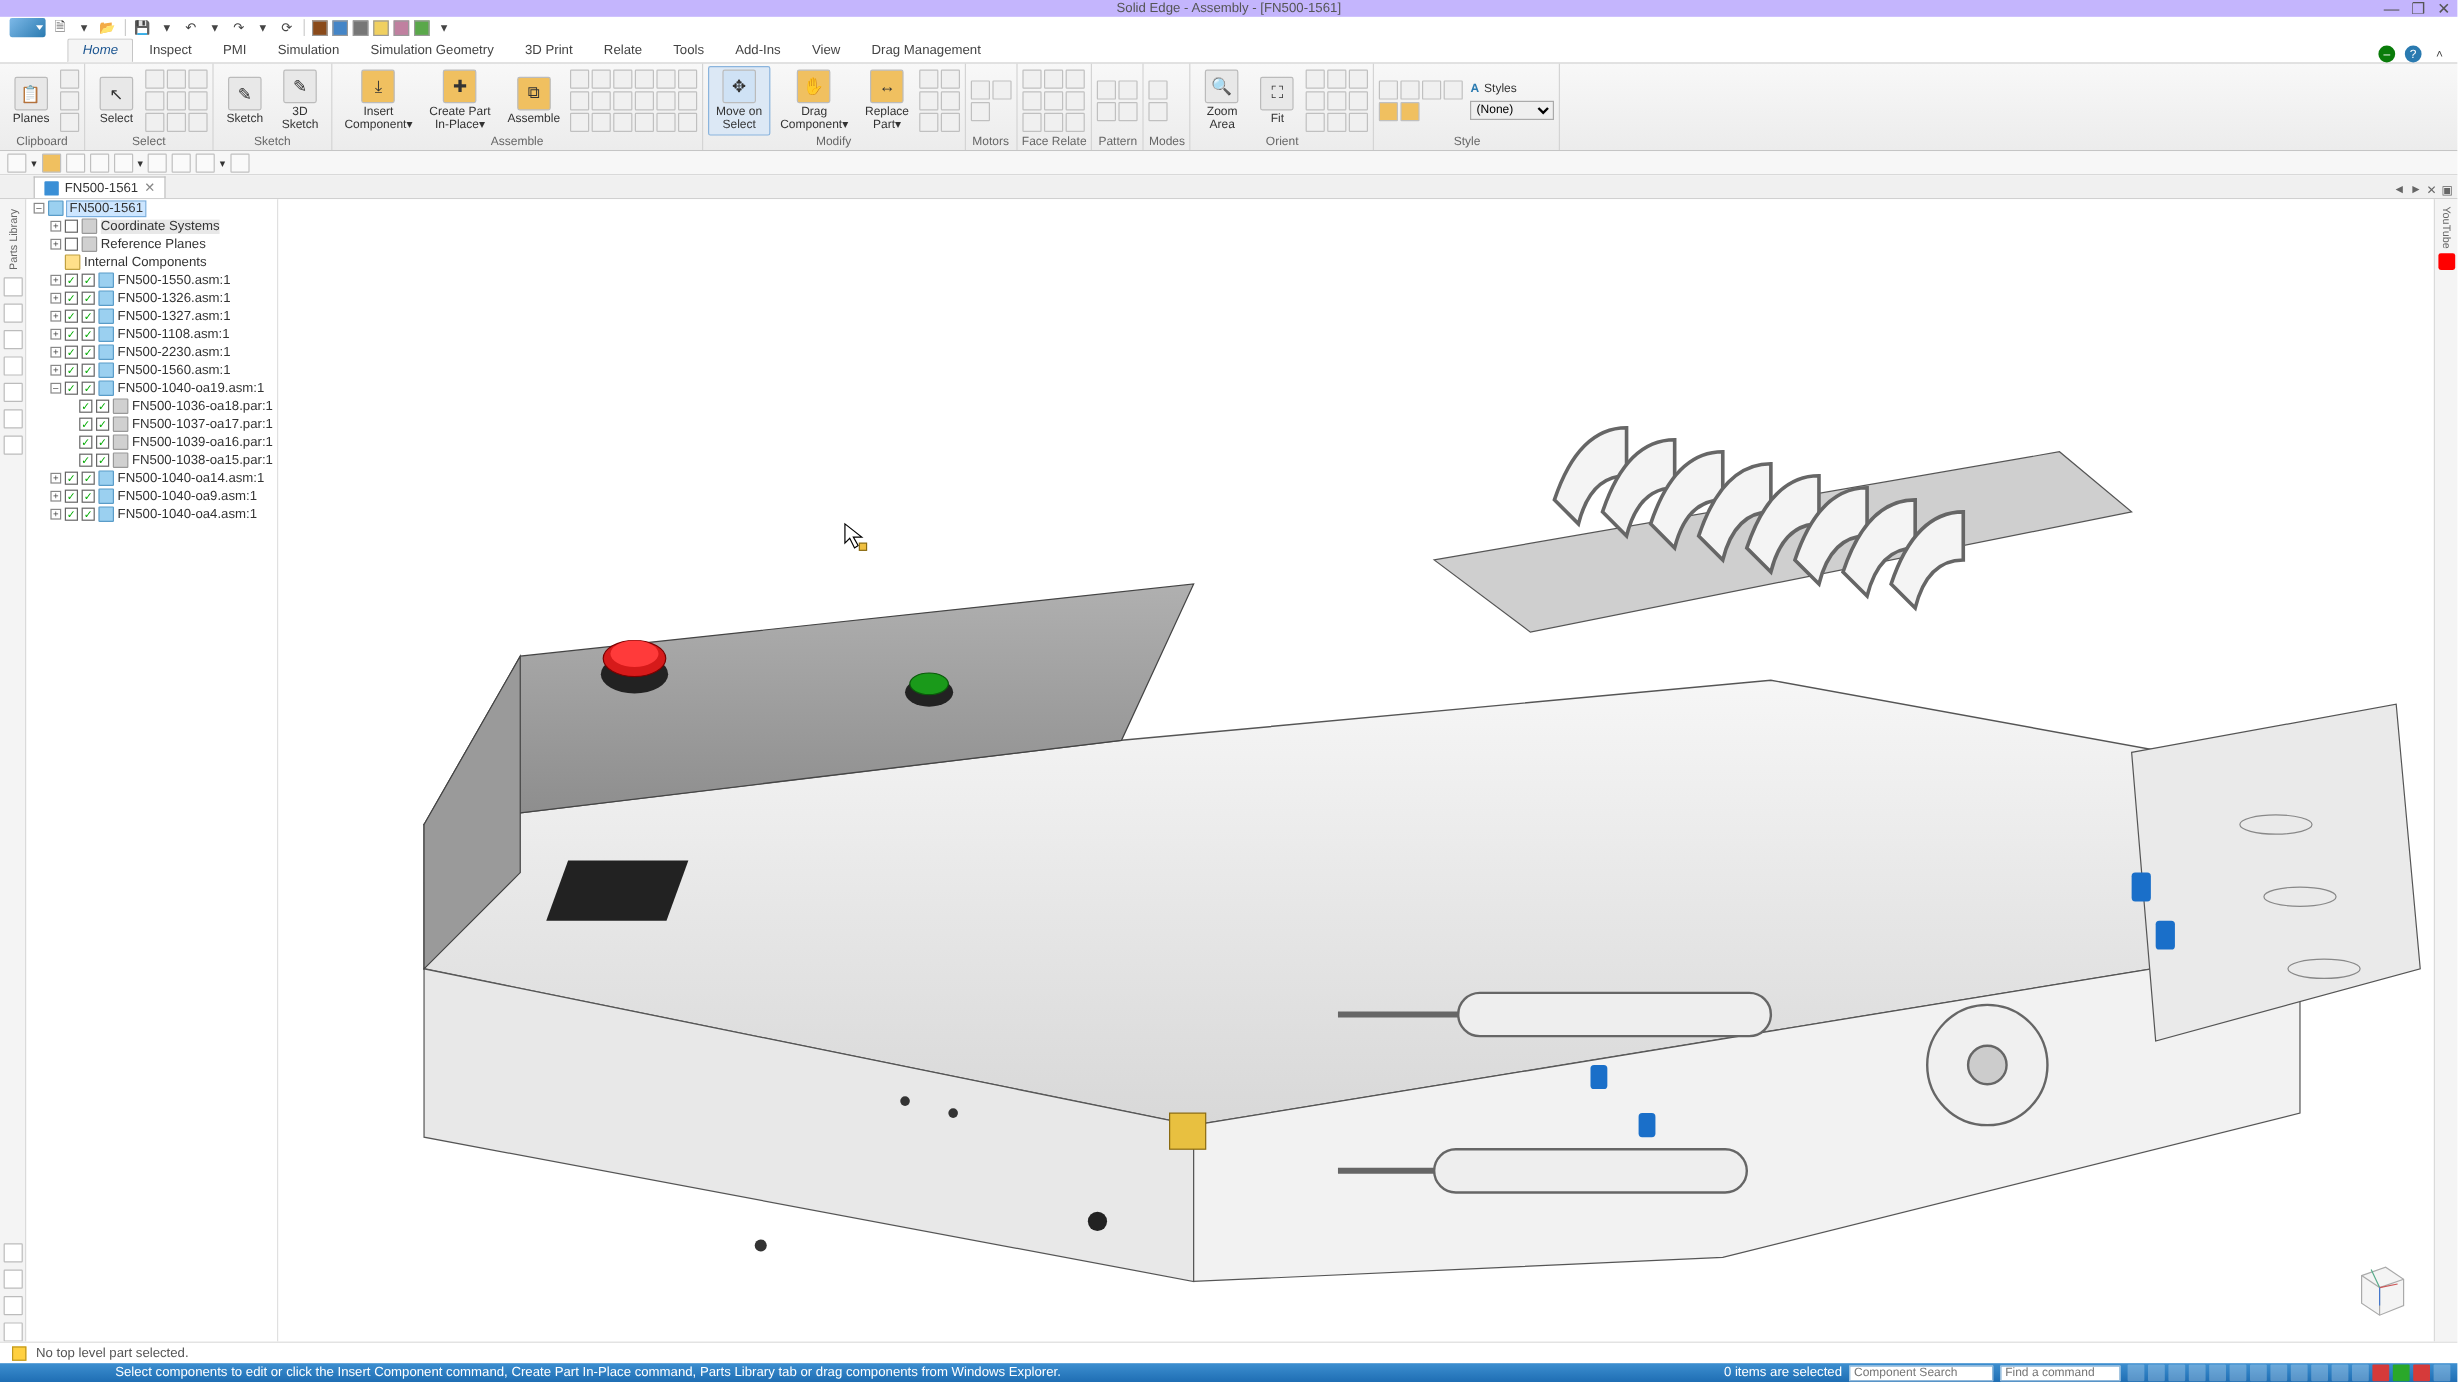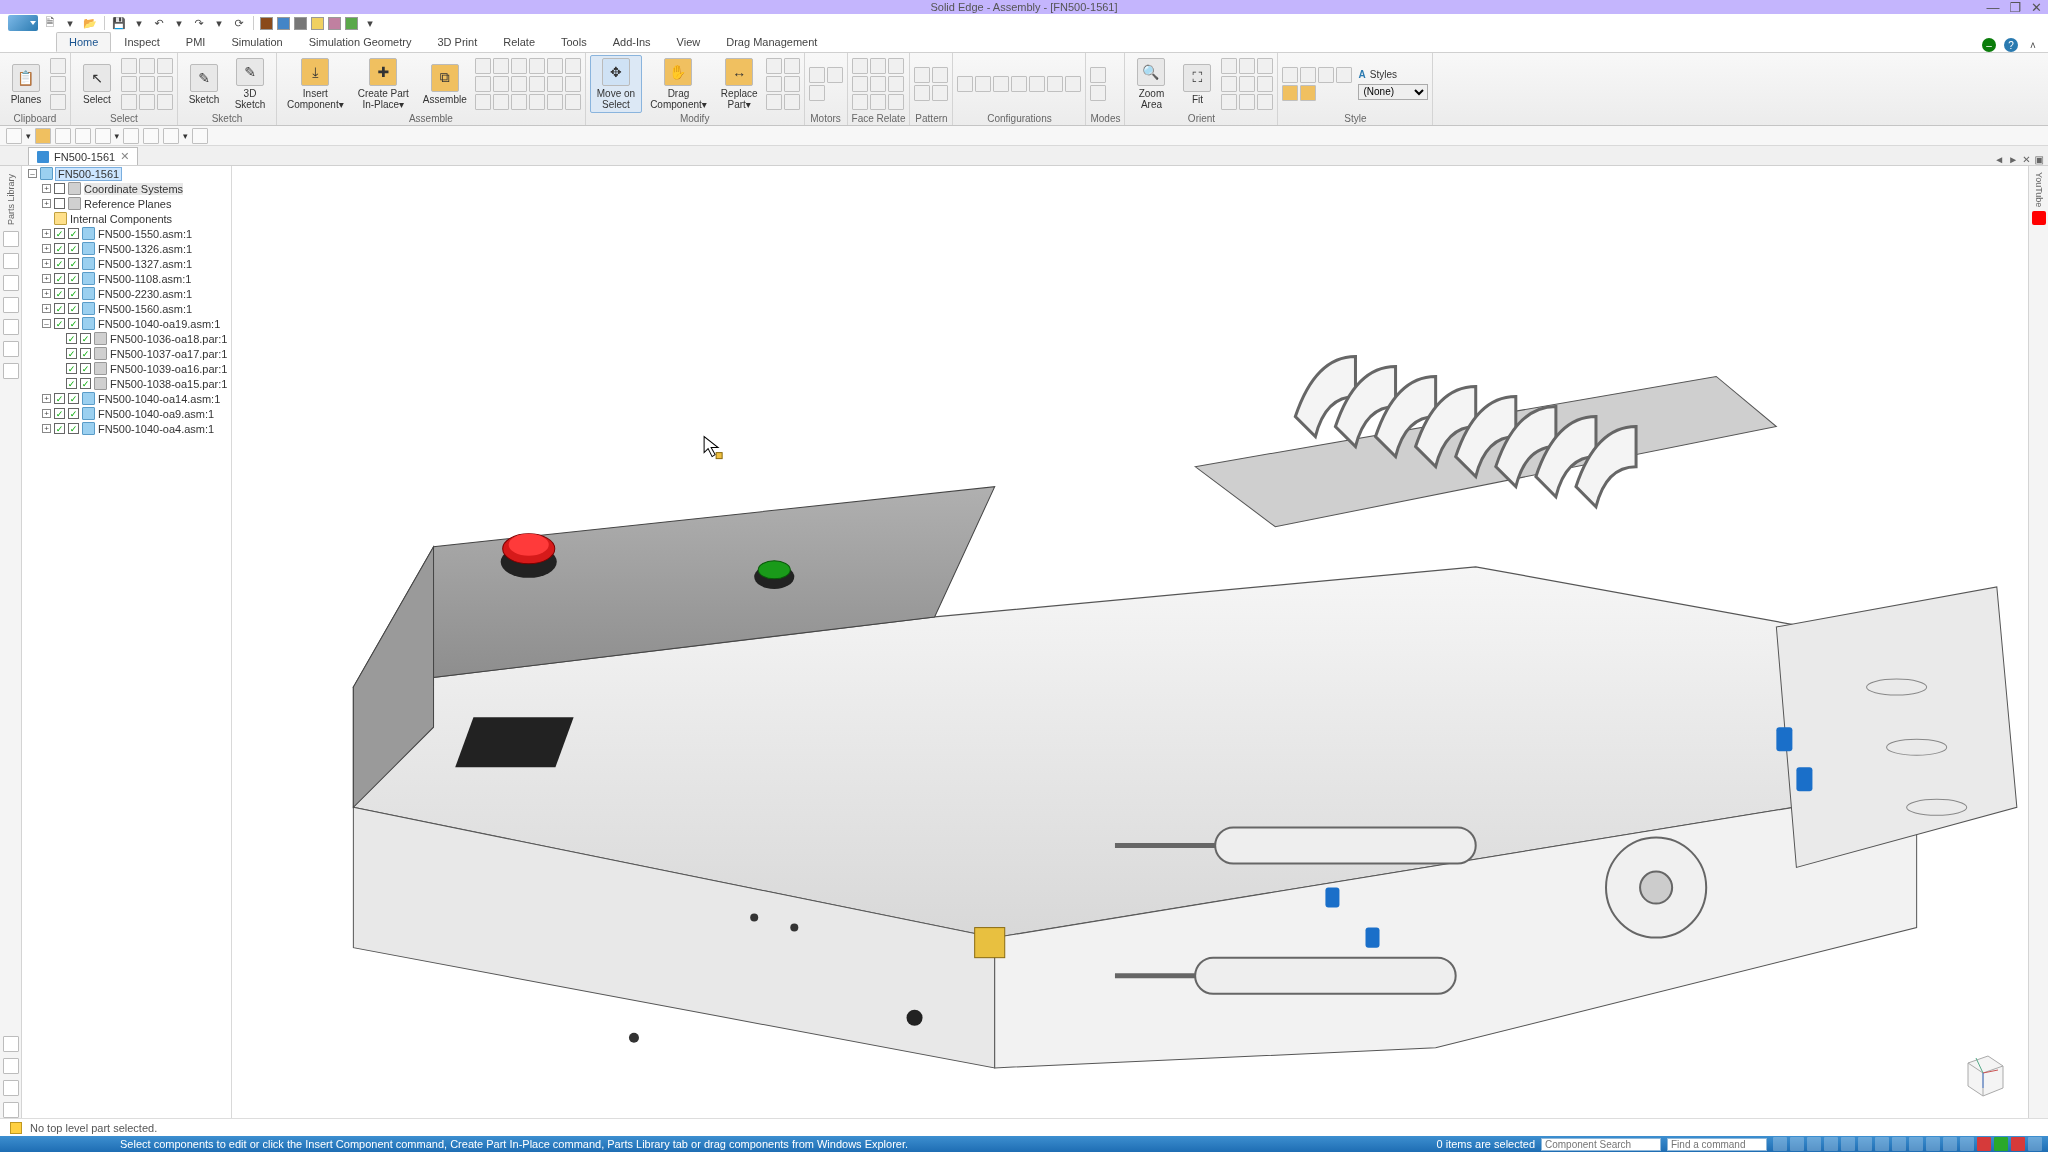--- a/index.html
+++ b/index.html
@@ -15,21 +15,21 @@
 .qat { height: 18px; display: flex; align-items: center; padding-left: 8px; gap: 4px; }
 .qat .logo { width: 30px; height: 16px; background: linear-gradient(135deg,#7db9e8,#2a7ab0); border-radius: 2px; position: relative; }
 .qat .logo::after { content:""; position:absolute; right:2px; top:6px; border-left:3px solid transparent; border-right:3px solid transparent; border-top:4px solid #fff; }
 .qat .btn { width: 16px; height: 16px; display:inline-flex; align-items:center; justify-content:center; font-size:11px; color:#444; }
 .qat .sep { width:1px; height:14px; background:#ccc; margin:0 2px; }
 .qat .swatch { width:13px; height:13px; border:1px solid #999; }
 
 
 .ribbon-tabs { height: 20px; display: flex; align-items: flex-end; padding-left: 56px; gap: 0; background:#fff; }
 .ribbon-tabs .tab { padding: 3px 12px; font-size: 11px; color: #444; border: 1px solid transparent; }
-.ribbon-tabs .tab.active { border: 1px solid #c5c5c5; border-bottom: 1px solid #f5f5f5; background: #f5f5f5; border-radius: 2px 2px 0 0; color:#1a5490; }
+.ribbon-tabs .tab.active { border: 1px solid #c5c5c5; border-bottom: 1px solid #f5f5f5; background: #f5f5f5; border-radius: 2px 2px 0 0; color:#1a5490;font-style:italic; }
 .ribbon-tabs .help { margin-left:auto; margin-right:8px; display:flex; gap:8px; align-items:center; }
 .ribbon-tabs .help span { width:14px; height:14px; border-radius:50%; background:#0a7c0a; color:#fff; display:inline-flex; align-items:center; justify-content:center; font-size:10px; }
 
 
 .ribbon { height: 74px; background: linear-gradient(#f8f8f8,#ececec); border-top:1px solid #d0d0d0; border-bottom:1px solid #c5c5c5; display:flex; }
 .group { border-right:1px solid #d4d4d4; display:flex; flex-direction:column; padding: 2px 4px 0 4px; }
 .group .ctrls { flex:1; display:flex; align-items:center; gap:2px; }
 .group .glabel { text-align:center; font-size: 10px; color:#666; padding-bottom:1px; }
 .bigbtn { display:flex; flex-direction:column; align-items:center; justify-content:center; padding: 2px 6px; gap:2px; min-width:44px; }
 .bigbtn .ico { width:28px; height:28px; background:#e8e8e8; border:1px solid #bbb; border-radius:2px; display:flex; align-items:center; justify-content:center; font-size:14px; }
@@ -80,21 +80,21 @@
 .rightrail { width:20px; background:#f4f4f4; border-left:1px solid #d4d4d4; display:flex; flex-direction:column; align-items:center; gap:4px; padding-top:6px; }
 .rightrail .yt { width:14px; height:14px; background:#f00; border-radius:2px; }
 .rightrail .lbl { writing-mode: vertical-rl; font-size:9px; color:#666; }
 
 
 .promptbar { position:absolute; bottom:16px; left:0; right:0; height:18px; background:#fff; border-top:1px solid #ddd; display:flex; align-items:center; padding-left:30px; font-size:11px; color:#555; }
 .promptbar .indicator { width:12px; height:12px; background:#ffd040; border:1px solid #c09820; position:absolute; left:10px; }
 
 
 .statusbar { position:absolute; bottom:0; left:0; right:0; height:16px; background:linear-gradient(#3d8fd0,#1e6db3); color:#fff; display:flex; align-items:center; font-size:11px; padding:0 6px; gap:10px; }
-.statusbar .msg { margin-left: 114px; }
+.statusbar .msg { margin-left: 90px; }
 .statusbar .right { margin-left:auto; display:flex; align-items:center; gap:6px; }
 .statusbar input { font-size:10px; height:13px; border:1px solid #8fb8da; background:#fff; color:#888; padding:4px 3px; }
 .statusbar .tray { display:flex; gap:3px; }
 .statusbar .tray .t { width:14px; height:14px; background:rgba(255,255,255,.25); border-radius:1px; }
 </style>
 </head>
 <body>
 
 <div class="titlebar">
   <div class="title">Solid Edge - Assembly - [FN500-1561]</div>
@@ -321,34 +321,20 @@
           <div class="smallrow">
             <div class="s"></div>
             <div class="s"></div>
           </div>
         </div>
       </div>
     <div class="glabel">Pattern</div>
   </div>
   <div class="group">
     <div class="ctrls">
-        <div class="smallrow">
-          <div class="s"></div>
-          <div class="s"></div>
-          <div class="s"></div>
-          <div class="s"></div>
-          <div class="s"></div>
-          <div class="s"></div>
-          <div class="s"></div>
-        </div>
-      </div>
-    <div class="glabel">Configurations</div>
-  </div>
-  <div class="group">
-    <div class="ctrls">
         <div class="stack">
           <div class="smallrow">
             <div class="s"></div>
           </div>
           <div class="smallrow">
             <div class="s"></div>
           </div>
         </div>
       </div>
     <div class="glabel">Modes</div>

